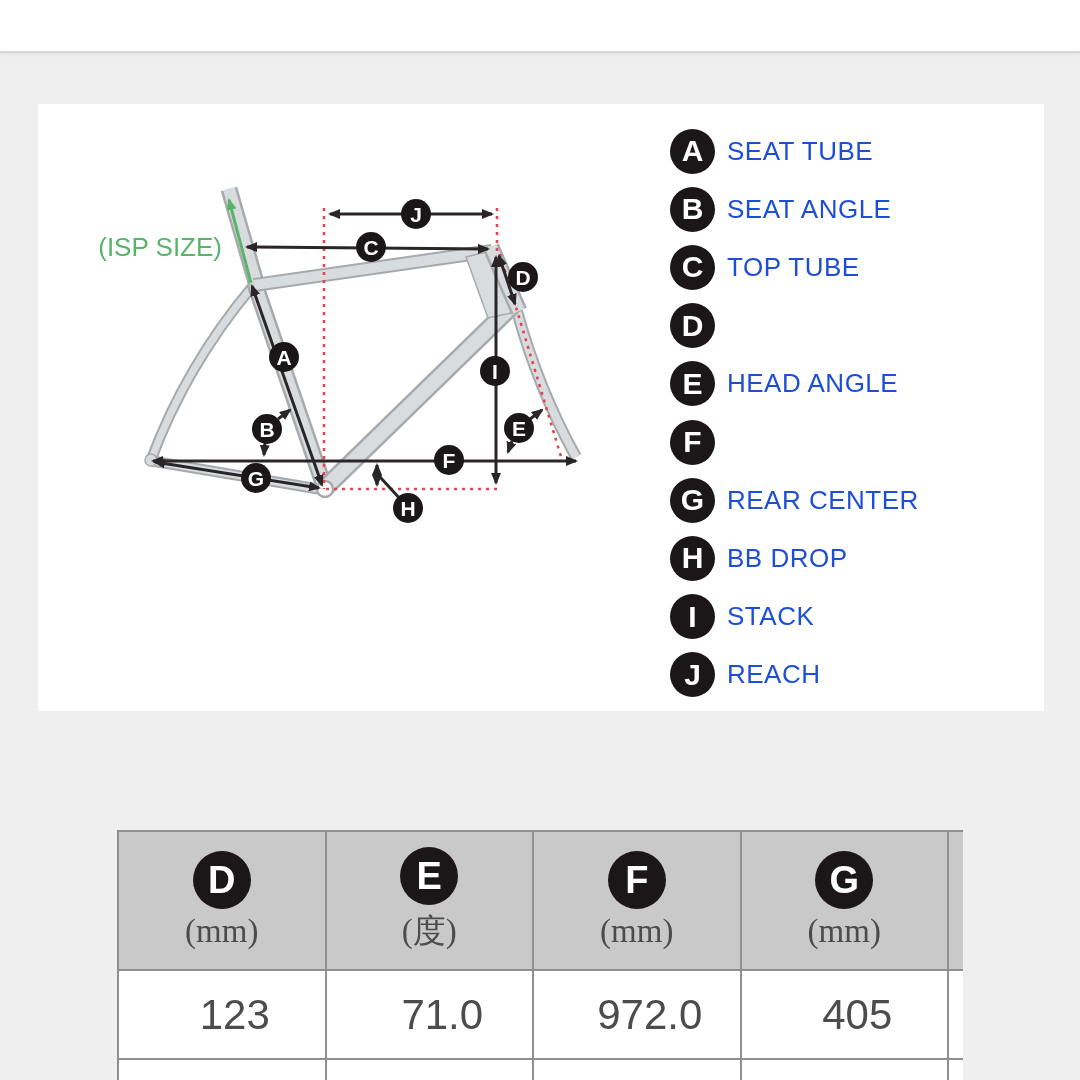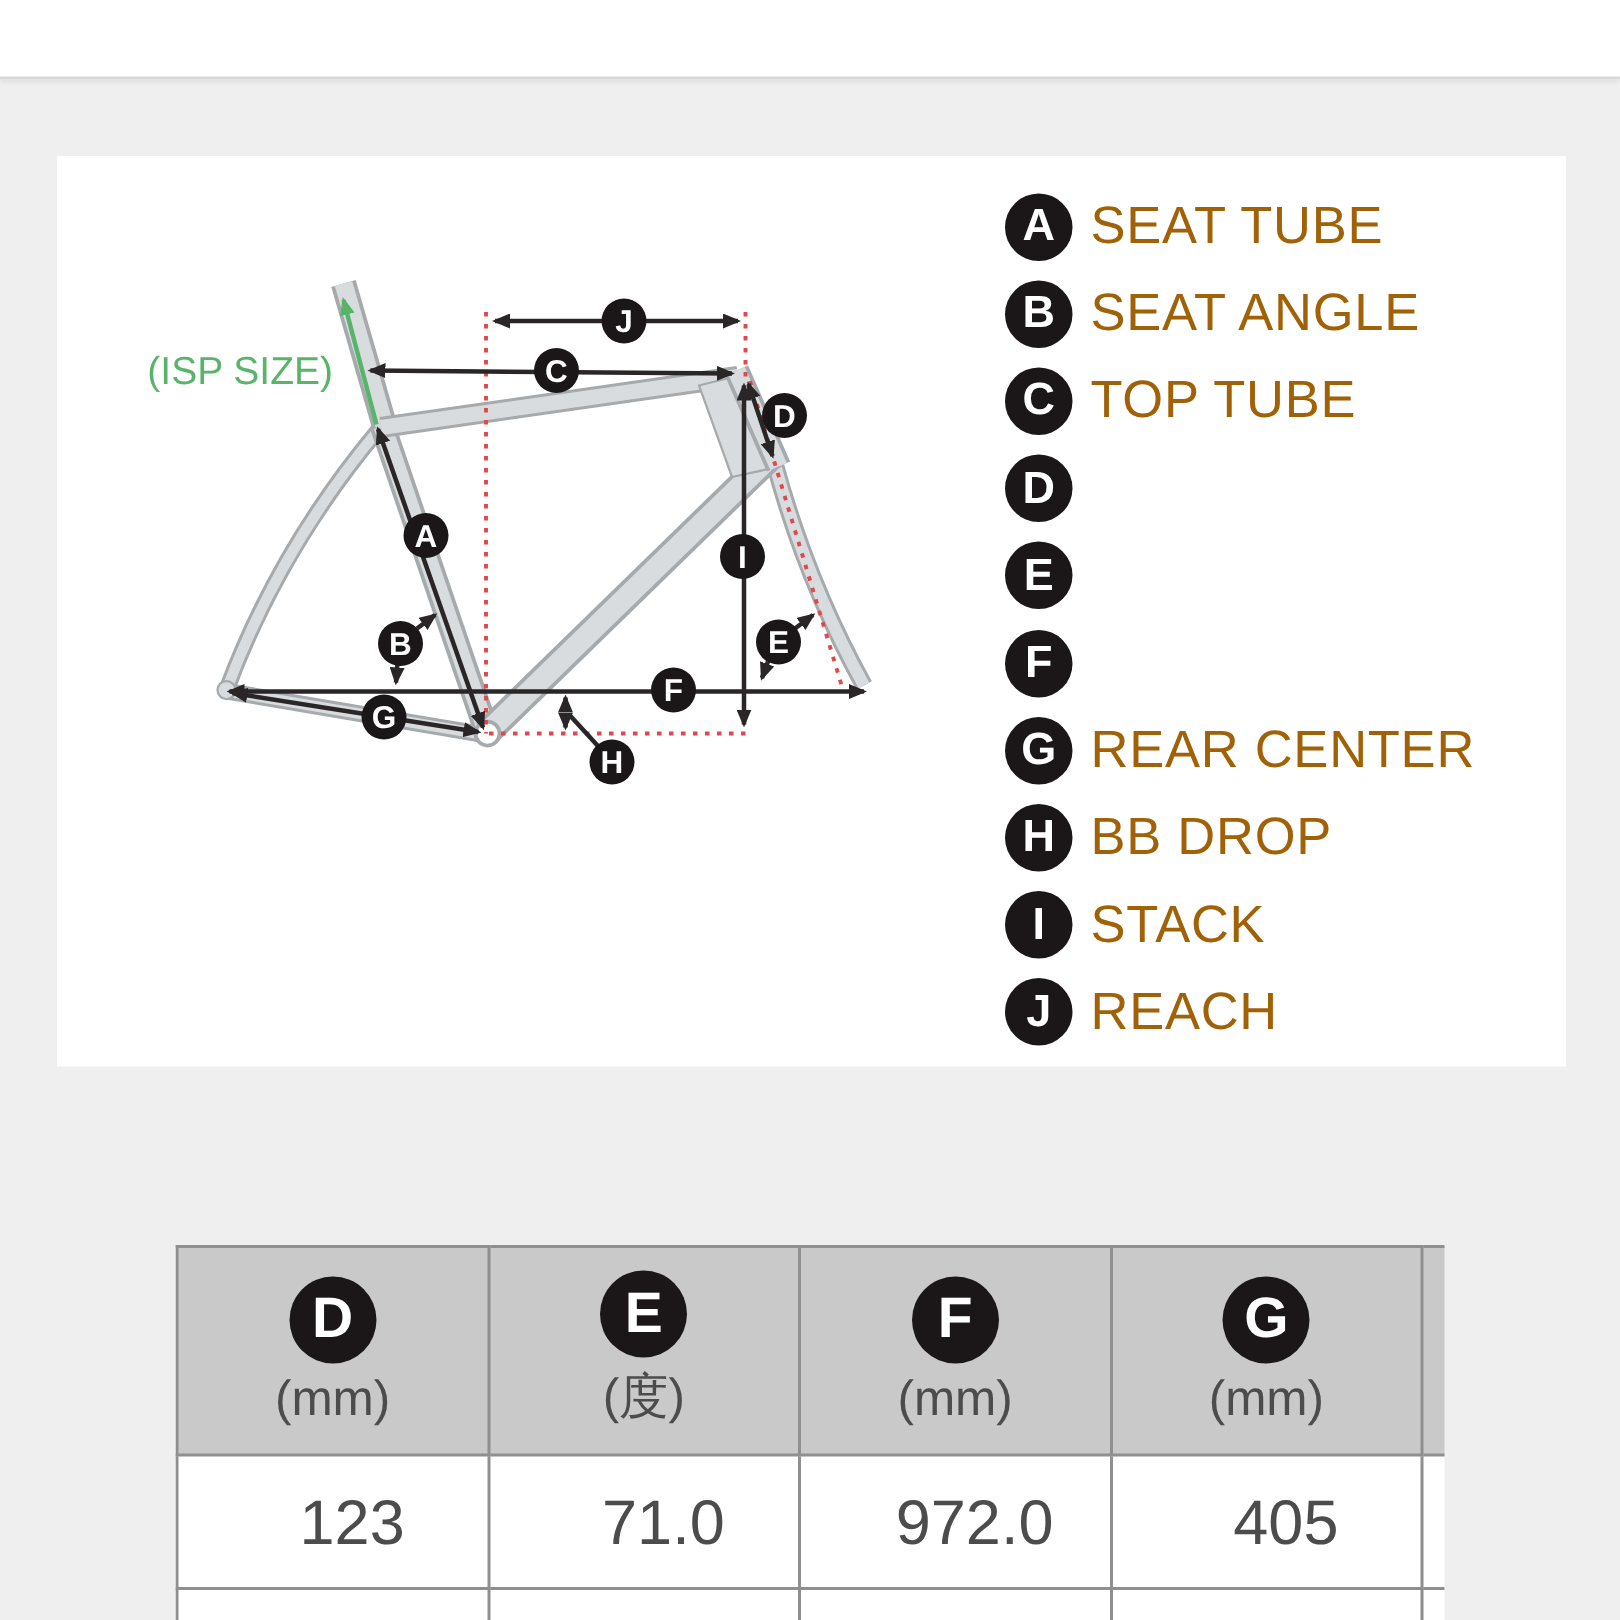--- a/index.html
+++ b/index.html
@@ -19,34 +19,34 @@
   }
   .diagram-svg{position:absolute;left:0;top:0;}
   
   .legend{position:absolute;left:632px;top:18px;}
   .lrow{height:58.2px;display:flex;align-items:center;gap:12px;}
   .lbadge{
     width:45px;height:45px;border-radius:50%;background:#1b1718;color:#fff;
     font-weight:bold;font-size:30px;display:flex;align-items:center;justify-content:center;
     flex:0 0 45px;
   }
-  .llabel{font-size:35px;color:#a16207;letter-spacing:0.5px;white-space:nowrap;}
+  .llabel{font-size:26px;color:#1d4ed8;letter-spacing:0.5px;white-space:nowrap;}
   
   .table-wrap{
     position:absolute;left:117px;top:830px;width:846px;height:250px;overflow:hidden;
   }
   table{border-collapse:collapse;table-layout:fixed;width:1038px;}
   th,td{border:2px solid #8f8f8f;padding:0;}
   th{height:137px;background:#c9c9c9;vertical-align:middle;font-weight:normal;}
   .tbadge{
     width:58px;height:58px;border-radius:50%;background:#1b1718;color:#fff;
     font-size:38px;font-weight:bold;display:flex;align-items:center;justify-content:center;
     margin:0 auto;
   }
-  .unit{text-align:center;font-size:33px;color:#4c4c4c;margin-top:4px;}
+  .unit{text-align:center;font-size:33px;color:#4c4c4c;margin-top:4px;font-family:Liberation Serif, serif;}
   tr.vals td{height:87px;background:#ffffff;text-align:center;font-size:42px;color:#4c4c4c;padding-left:26px;}
   tr.next td{height:60px;background:#ffffff;}
   
   .bletter{font-family:"Liberation Sans", sans-serif;font-size:21px;font-weight:bold;fill:#ffffff;text-anchor:middle;}
   .isptext{font-family:"Liberation Sans", sans-serif;font-size:26px;fill:#57b46a;text-anchor:end;}
 </style>
 </head>
 <body>
 
 <div class="topbar"></div>
@@ -183,20 +183,21 @@
     </div>
     <div class="lrow">
       <div class="lbadge">C</div>
       <div class="llabel">TOP TUBE</div>
     </div>
     <div class="lrow">
       <div class="lbadge">D</div>
     </div>
     <div class="lrow">
       <div class="lbadge">E</div>
+      <div class="llabel">HEAD ANGLE</div>
     </div>
     <div class="lrow">
       <div class="lbadge">F</div>
     </div>
     <div class="lrow">
       <div class="lbadge">G</div>
       <div class="llabel">REAR CENTER</div>
     </div>
     <div class="lrow">
       <div class="lbadge">H</div>

